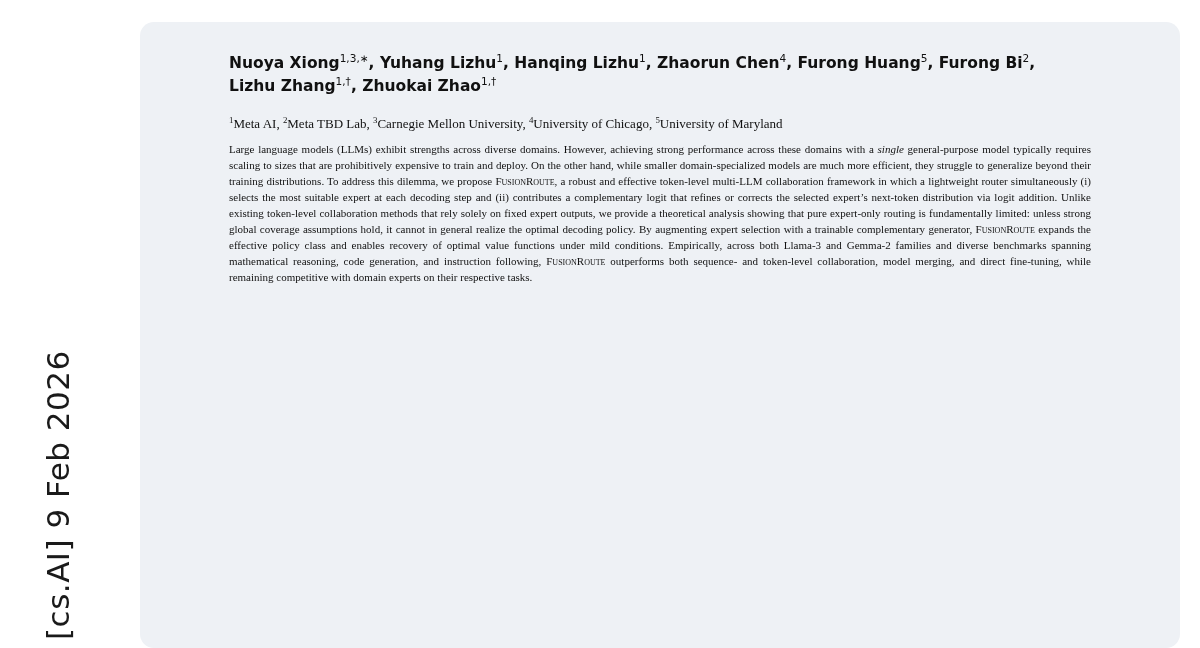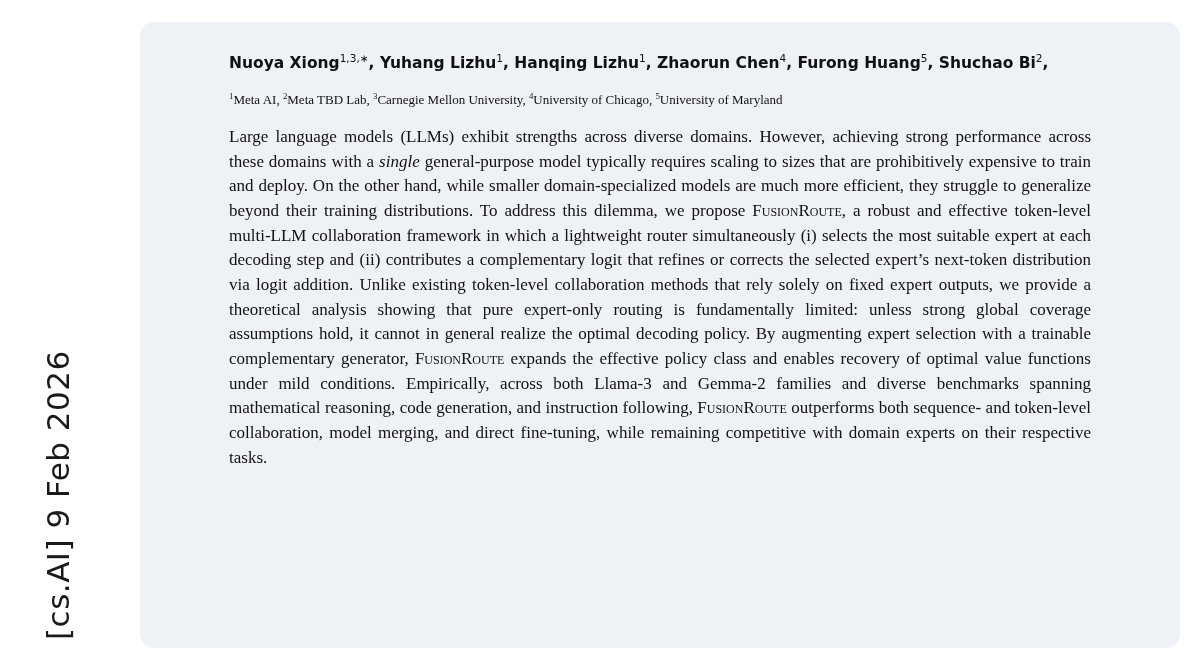--- a/index.html
+++ b/index.html
@@ -88,23 +88,23 @@
   .affils sup { font-weight: normal; }
   .notes {
     font-family: "Liberation Serif", serif;
     font-size: 15.5px;
     line-height: 1.4;
     color: #111111;
     margin-top: 2px;
   }
   .notes sup { font-weight: normal; }
   .abstract {
-    margin-top: 16px;
+    margin-top: 10px;
     font-family: "Liberation Serif", serif;
-    font-size: 17px;
+    font-size: 11px;
     line-height: 1.45;
     text-align: justify;
     color: #111111;
     hyphens: none;
   }
   .sc {
     font-variant: small-caps;
   }
   .it { font-style: italic; }
 </style>
@@ -113,21 +113,22 @@
 
 <div id="root">
 
   <div class="arxiv-stamp">[cs.AI]  9 Feb 2026</div>
 
   <div class="paper-card">
     <div class="paper-inner">
 
 
       <div class="authors">
-        <div id="authors-line-1"><span>Nuoya Xiong</span><sup>1,3,∗</sup>, <span>Yuhang Lizhu</span><sup>1</sup>, <span>Hanqing Lizhu</span><sup>1</sup>, <span>Zhaorun Chen</span><sup>4</sup>, <span>Furong Huang</span><sup>5</sup>, <span>Shuchao Bi</span><sup>2</sup>,</div>
+        <div id="authors-line-1"><span>Nuoya Xiong</span><sup>1,3,∗</sup>, <span>Yuhang Lizhu</span><sup>1</sup>, <span>Hanqing Lizhu</span><sup>1</sup>, <span>Zhaorun Chen</span><sup>4</sup>, <span>Furong Huang</span><sup>5</sup>, <span>Furong Bi</span><sup>2</sup>,</div>
+        <div id="authors-line-2"><span>Lizhu Zhang</span><sup>1,†</sup>, <span>Zhuokai Zhao</span><sup>1,†</sup></div>
       </div>
 
       <div class="affils" id="affils"><sup>1</sup><span>Meta AI</span>, <sup>2</sup><span>Meta TBD Lab</span>, <sup>3</sup><span>Carnegie Mellon University</span>, <sup>4</sup><span>University of Chicago</span>, <sup>5</sup><span>University of Maryland</span></div>
 
 
       <div class="abstract" id="abstract">Large language models (LLMs) exhibit strengths across diverse domains. However, achieving strong performance across these domains with a <span class="it">single</span> general-purpose model typically requires scaling to sizes that are prohibitively expensive to train and deploy. On the other hand, while smaller domain-specialized models are much more efficient, they struggle to generalize beyond their training distributions. To address this dilemma, we propose <span class="sc">FusionRoute</span>, a robust and effective token-level multi-LLM collaboration framework in which a lightweight router simultaneously (i) selects the most suitable expert at each decoding step and (ii) contributes a complementary logit that refines or corrects the selected expert’s next-token distribution via logit addition. Unlike existing token-level collaboration methods that rely solely on fixed expert outputs, we provide a theoretical analysis showing that pure expert-only routing is fundamentally limited: unless strong global coverage assumptions hold, it cannot in general realize the optimal decoding policy. By augmenting expert selection with a trainable complementary generator, <span class="sc">FusionRoute</span> expands the effective policy class and enables recovery of optimal value functions under mild conditions. Empirically, across both Llama-3 and Gemma-2 families and diverse benchmarks spanning mathematical reasoning, code generation, and instruction following, <span class="sc">FusionRoute</span> outperforms both sequence- and token-level collaboration, model merging, and direct fine-tuning, while remaining competitive with domain experts on their respective tasks.</div>
 
     </div>
   </div>
 

